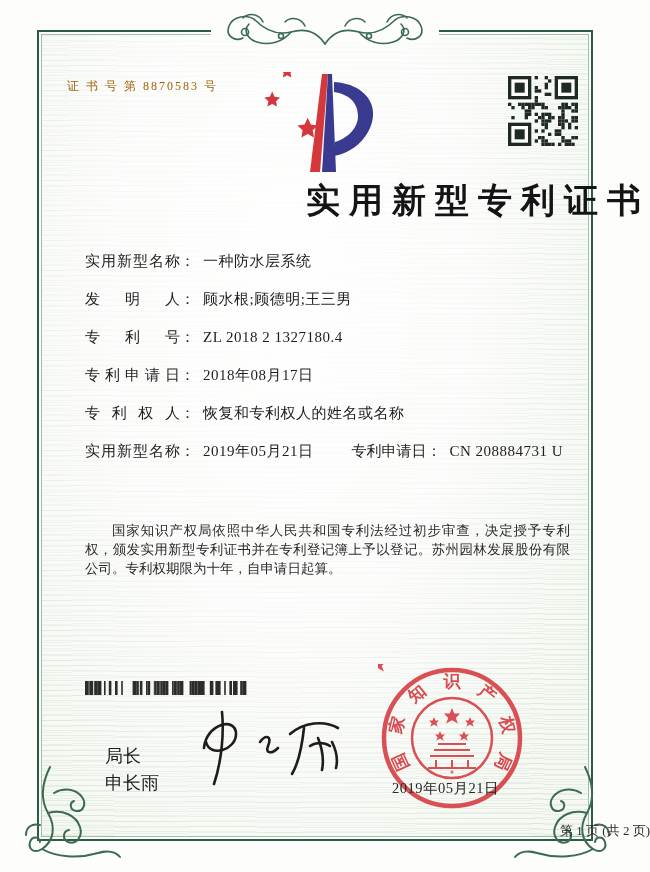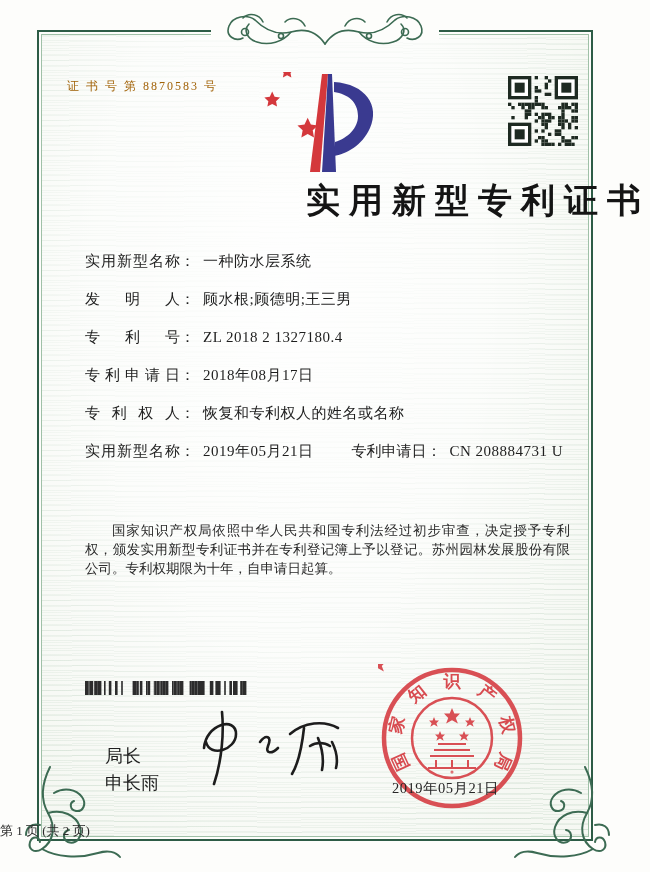--- a/index.html
+++ b/index.html
@@ -43,21 +43,21 @@
   .paras p{margin:0;text-indent:2em;}
   .barcode{position:absolute;left:85px;top:681px;}
   .sign-block{position:absolute;left:85px;top:743px;font-size:18px;color:#1f1f1f;line-height:27px;margin-left:20px;}
   .signature{position:absolute;left:178px;top:708px;}
   .seal{position:absolute;left:378px;top:664px;}
   .seal-date{
     position:absolute;left:392px;top:779px;width:145px;font-size:14.5px;color:#262626;
     letter-spacing:0.5px;white-space:nowrap;
   }
   .footer{
-    position:absolute;left:0;right:0;top:822px;text-align:left;font-size:13px;color:#2b2b2b;
+    position:absolute;left:0;right:0;top:822px;text-align:right;font-size:13px;color:#2b2b2b;
   }
   .ornament-top{position:absolute;left:205px;top:6px;}
   .flourish-bl{position:absolute;left:20px;top:765px;}
   .flourish-br{position:absolute;left:505px;top:765px;}
 </style>
 </head>
 <body>
 
 <div class="frame">
   <div class="frame-inner"></div>

